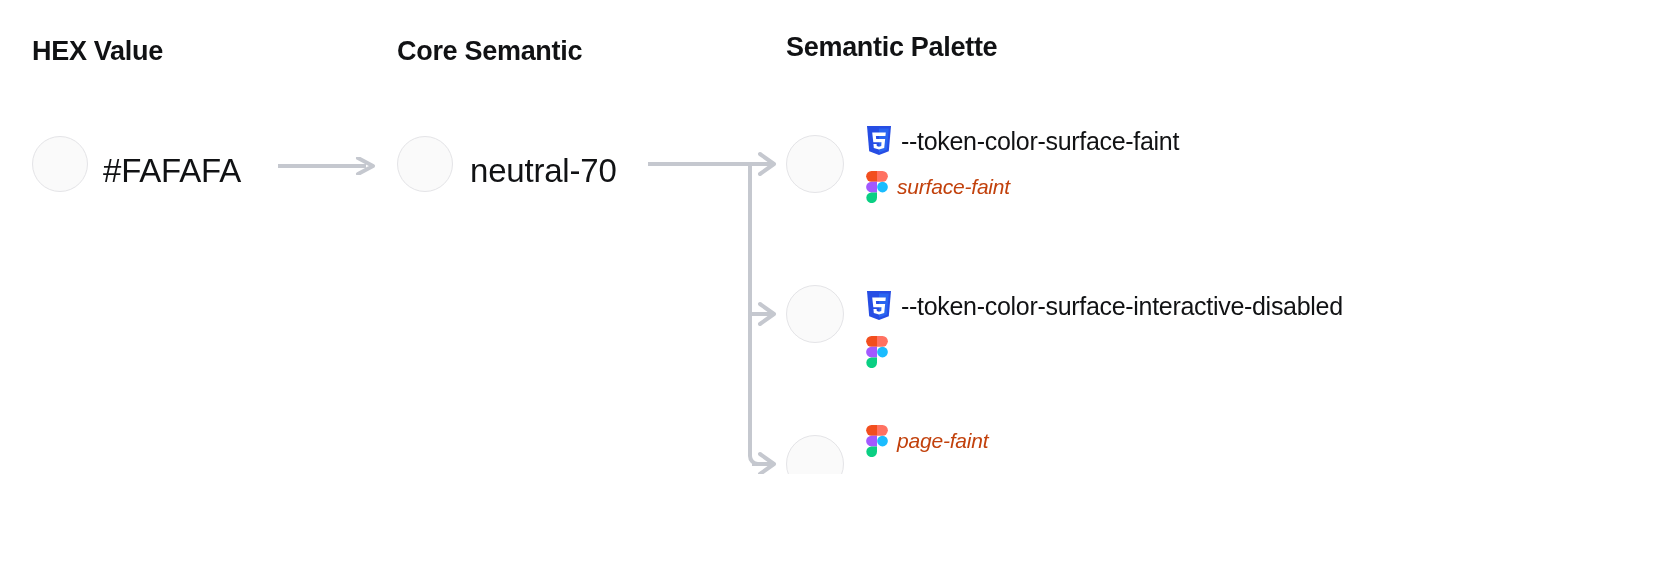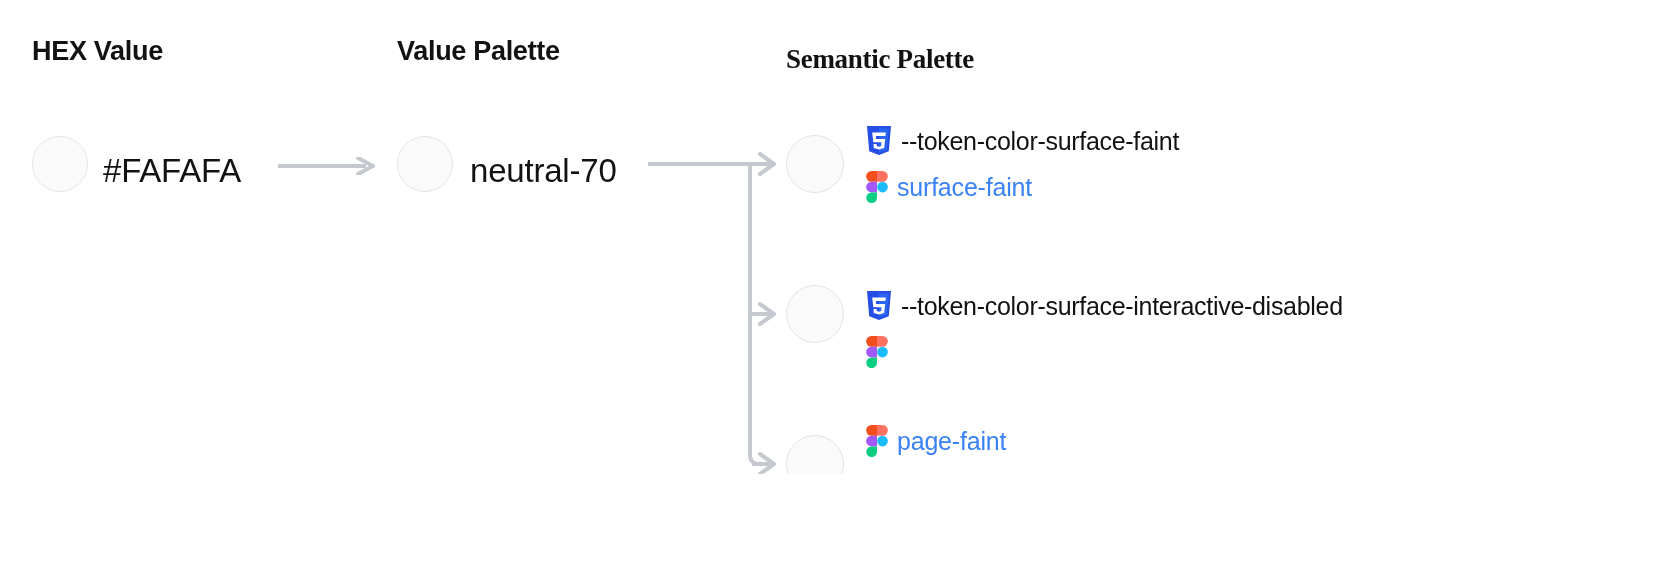--- a/index.html
+++ b/index.html
@@ -22,21 +22,21 @@
   .col-header {
     position: absolute;
     font-size: 27px;
     font-weight: 700;
     color: #111214;
     letter-spacing: -0.3px;
     white-space: nowrap;
   }
   #hdr-hex      { left: 32px;  top: 36px; }
   #hdr-core     { left: 397px; top: 36px; }
-  #hdr-semantic { left: 786px; top: 44px; font-family: Liberation Serif, serif; }
+  #hdr-semantic { left: 786px; top: 32px; }
 
   
   .swatch {
     position: absolute;
     border-radius: 50%;
     background: #FAFAFA;
     border: 1px solid #E4E4E7;
   }
   #swatch-hex  { left: 32px;  top: 136px; width: 56px; height: 56px; }
   #swatch-core { left: 397px; top: 136px; width: 56px; height: 56px; }
@@ -93,40 +93,41 @@
     gap: 9px;
   }
   .token-text {
     font-size: 25px;
     font-weight: 500;
     color: #111214;
     white-space: nowrap;
     letter-spacing: -0.3px;
   }
   .figma-text {
-    font-size: 25px;
+    font-size: 21px;
     font-weight: 400;
-    color: #3b82f6;
+    color: #c2410c;
     white-space: nowrap;
     letter-spacing: -0.2px;
+    font-style: italic;
   }
   .icon-css, .icon-figma {
     flex: 0 0 auto;
     display: block;
   }
   .icon-css   { width: 26px; height: 30px; }
   .icon-figma { width: 22px; height: 32px; }
 </style>
 </head>
 <body>
 
 <div id="root">
 
   <div class="col-header" id="hdr-hex">HEX Value</div>
-  <div class="col-header" id="hdr-core">Value Palette</div>
+  <div class="col-header" id="hdr-core">Core Semantic</div>
   <div class="col-header" id="hdr-semantic">Semantic Palette</div>
 
   <div class="swatch" id="swatch-hex" style="background: rgb(250, 250, 250);"></div>
   <div class="value-label" id="val-hex">#FAFAFA</div>
 
   <svg class="arrow-simple" viewBox="0 0 98 18">
     <path d="M0 9 H88" stroke="#C5C8CF" stroke-width="4" fill="none"></path>
     <path d="M80 1 L95 9 L80 17" stroke="#C5C8CF" stroke-width="4" fill="none" stroke-linecap="round" stroke-linejoin="round"></path>
   </svg>
 

